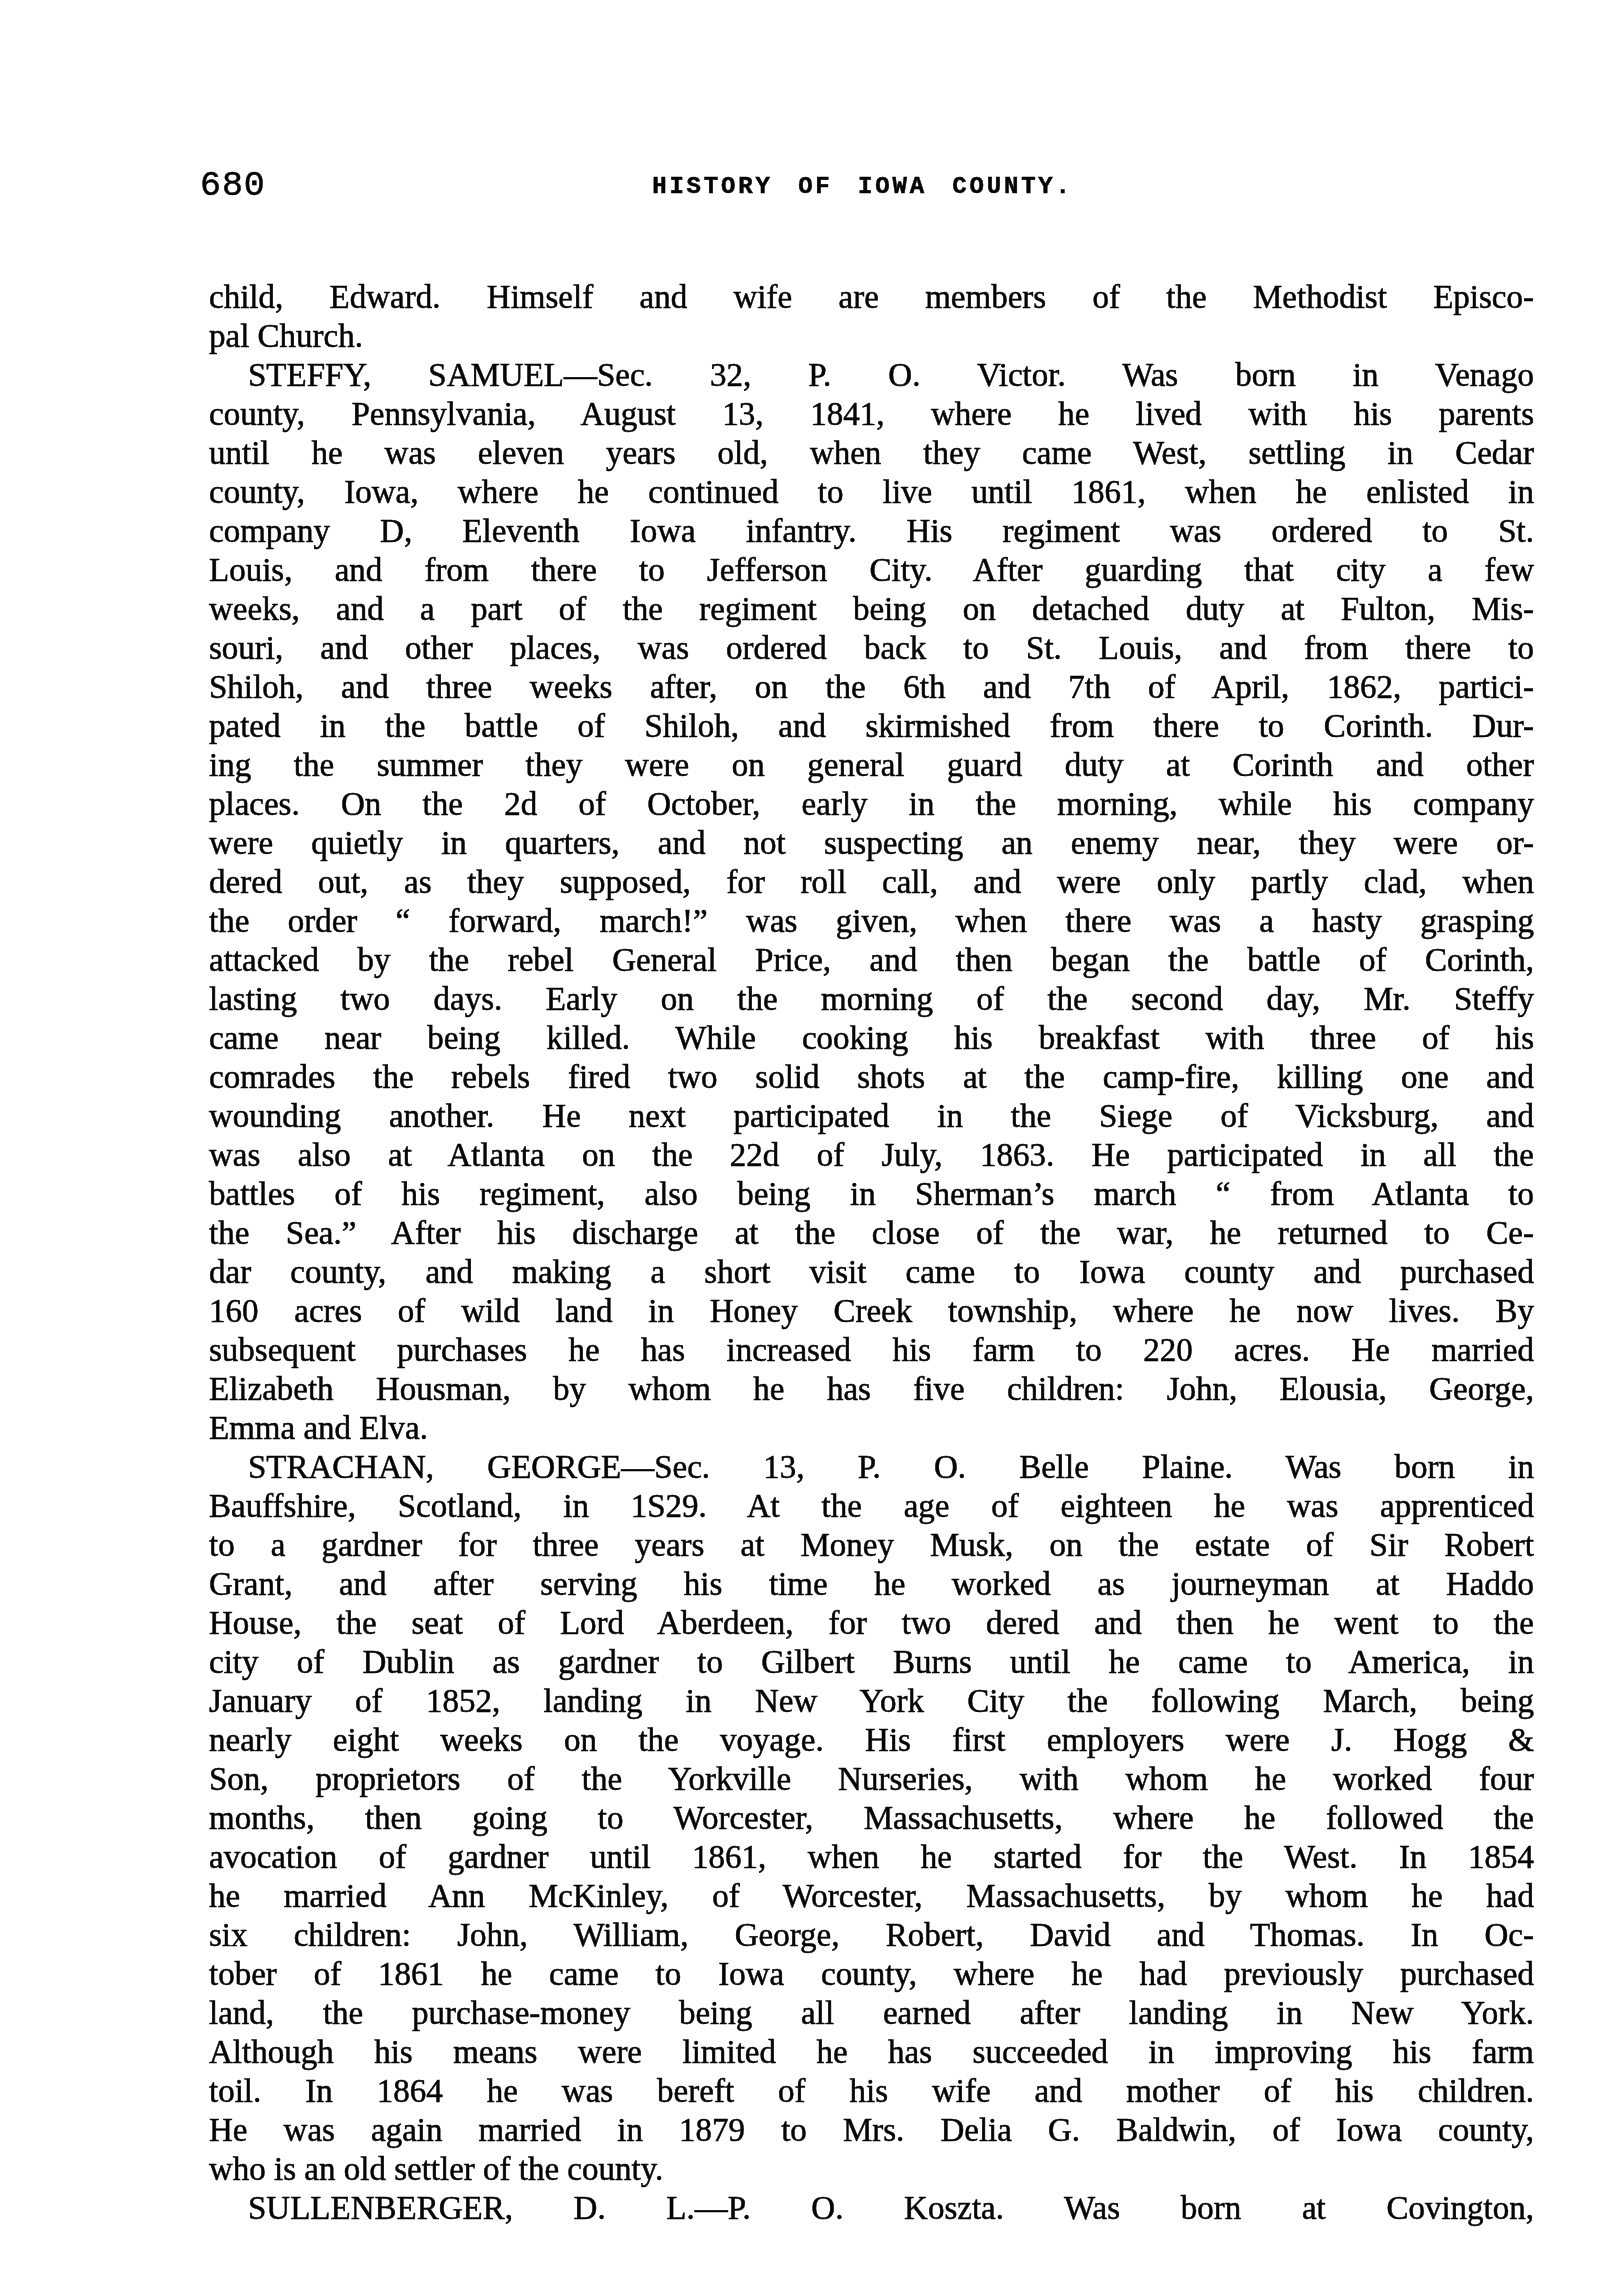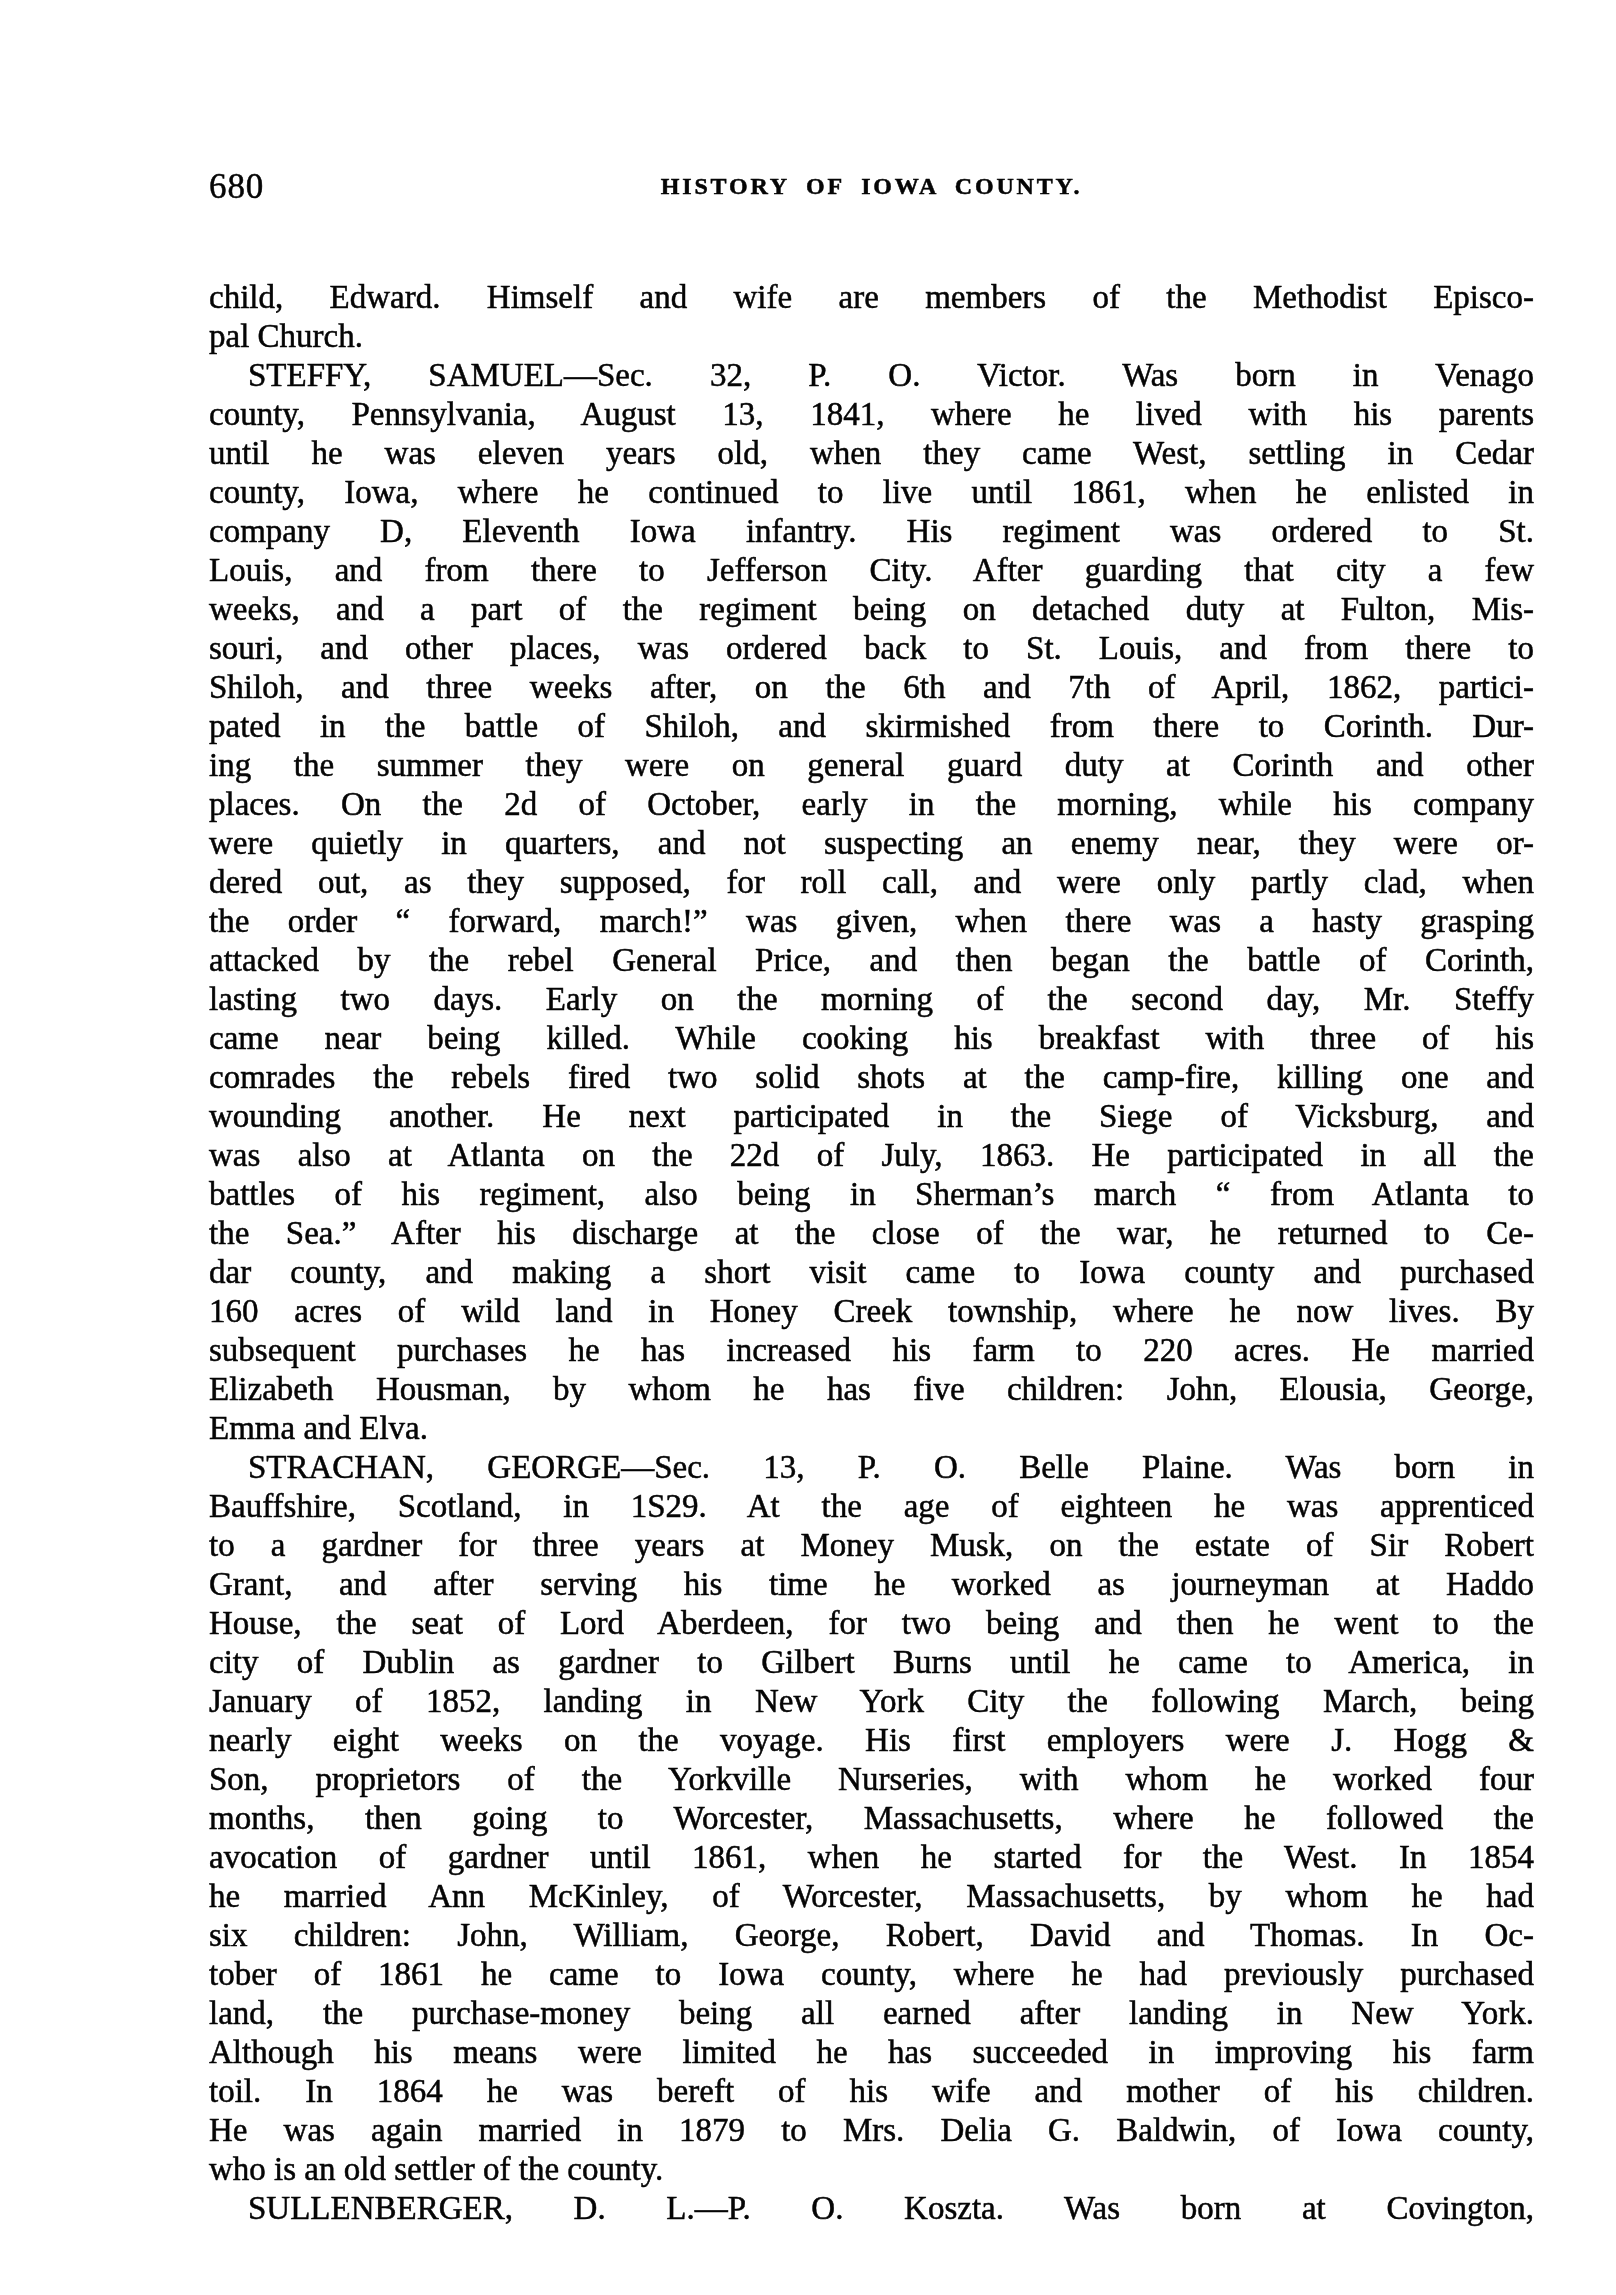--- a/index.html
+++ b/index.html
@@ -13,24 +13,25 @@
     width: 1616px;
     height: 2504px;
     background: #ffffff;
     overflow: hidden;
     color: #050505;
     font-family: "Liberation Serif", "DejaVu Serif", serif;
     -webkit-text-stroke: 0.5px currentColor;
   }
   .page-head {
     position: absolute;
-    left: 209px;
+    left: 200px;
     top: 166px;
     width: 1325px;
     height: 39px;
+    font-family: Liberation Mono, monospace;
   }
   .page-num {
     position: absolute;
     left: 0;
     bottom: 0;
     font-size: 35px;
     line-height: 37px;
     letter-spacing: 0.9px;
   }
   .run-head {
@@ -106,21 +107,21 @@
       <div class="ln">the Sea.” After his discharge at the close of the war, he returned to Ce-</div>
       <div class="ln">dar county, and making a short visit came to Iowa county and purchased</div>
       <div class="ln">160 acres of wild land in Honey Creek township, where he now lives. By</div>
       <div class="ln">subsequent purchases he has increased his farm to 220 acres. He married</div>
       <div class="ln">Elizabeth Housman, by whom he has five children: John, Elousia, George,</div>
       <div class="ln fin">Emma and Elva.</div>
       <div class="ln ind">STRACHAN, GEORGE—Sec. 13, P. O. Belle Plaine. Was born in</div>
       <div class="ln">Bauffshire, Scotland, in 1S29. At the age of eighteen he was apprenticed</div>
       <div class="ln">to a gardner for three years at Money Musk, on the estate of Sir Robert</div>
       <div class="ln">Grant, and after serving his time he worked as journeyman at Haddo</div>
-      <div class="ln">House, the seat of Lord Aberdeen, for two being and then he went to the</div>
+      <div class="ln">House, the seat of Lord Aberdeen, for two dered and then he went to the</div>
       <div class="ln">city of Dublin as gardner to Gilbert Burns until he came to America, in</div>
       <div class="ln">January of 1852, landing in New York City the following March, being</div>
       <div class="ln">nearly eight weeks on the voyage. His first employers were J. Hogg &amp;</div>
       <div class="ln">Son, proprietors of the Yorkville Nurseries, with whom he worked four</div>
       <div class="ln">months, then going to Worcester, Massachusetts, where he followed the</div>
       <div class="ln">avocation of gardner until 1861, when he started for the West. In 1854</div>
       <div class="ln">he married Ann McKinley, of Worcester, Massachusetts, by whom he had</div>
       <div class="ln">six children: John, William, George, Robert, David and Thomas. In Oc-</div>
       <div class="ln">tober of 1861 he came to Iowa county, where he had previously purchased</div>
       <div class="ln">land, the purchase-money being all earned after landing in New York.</div>

